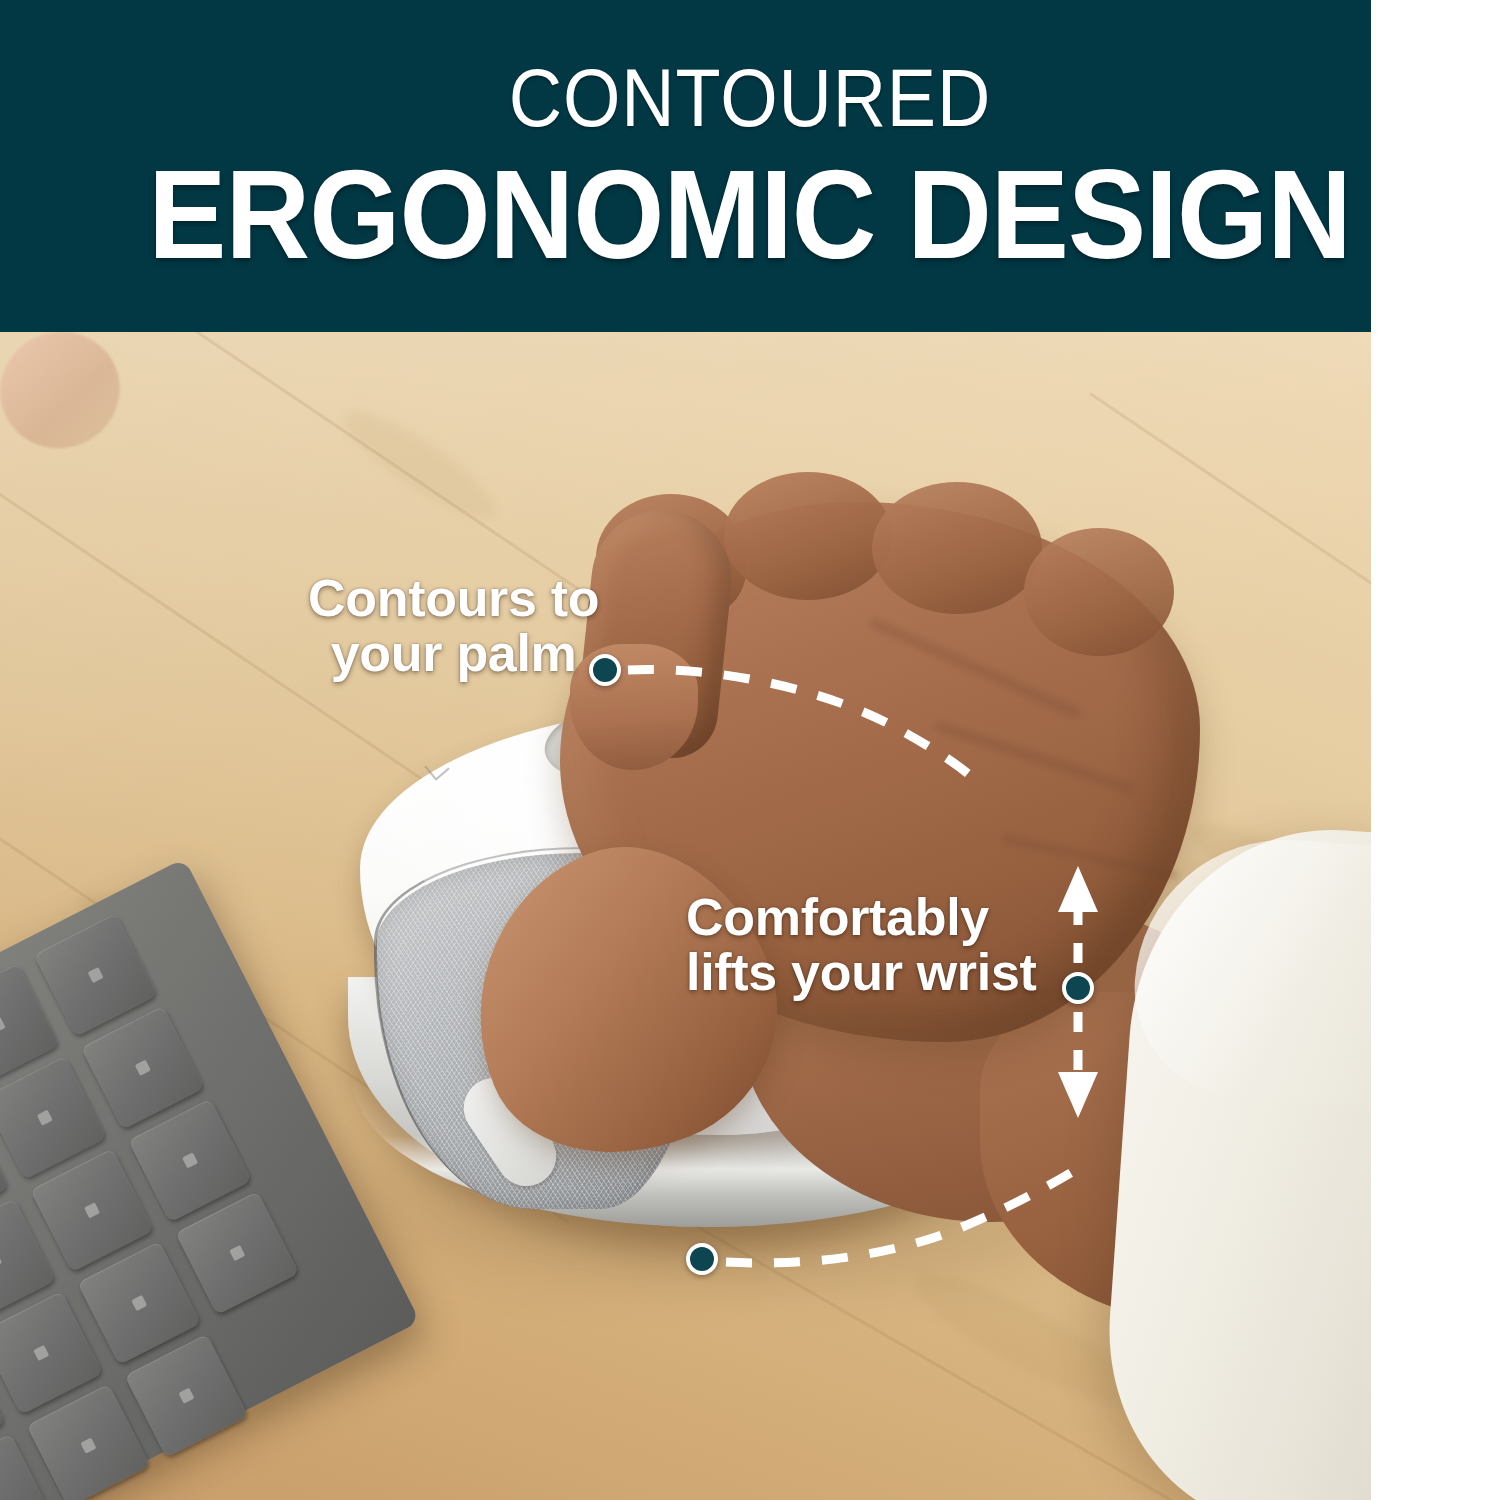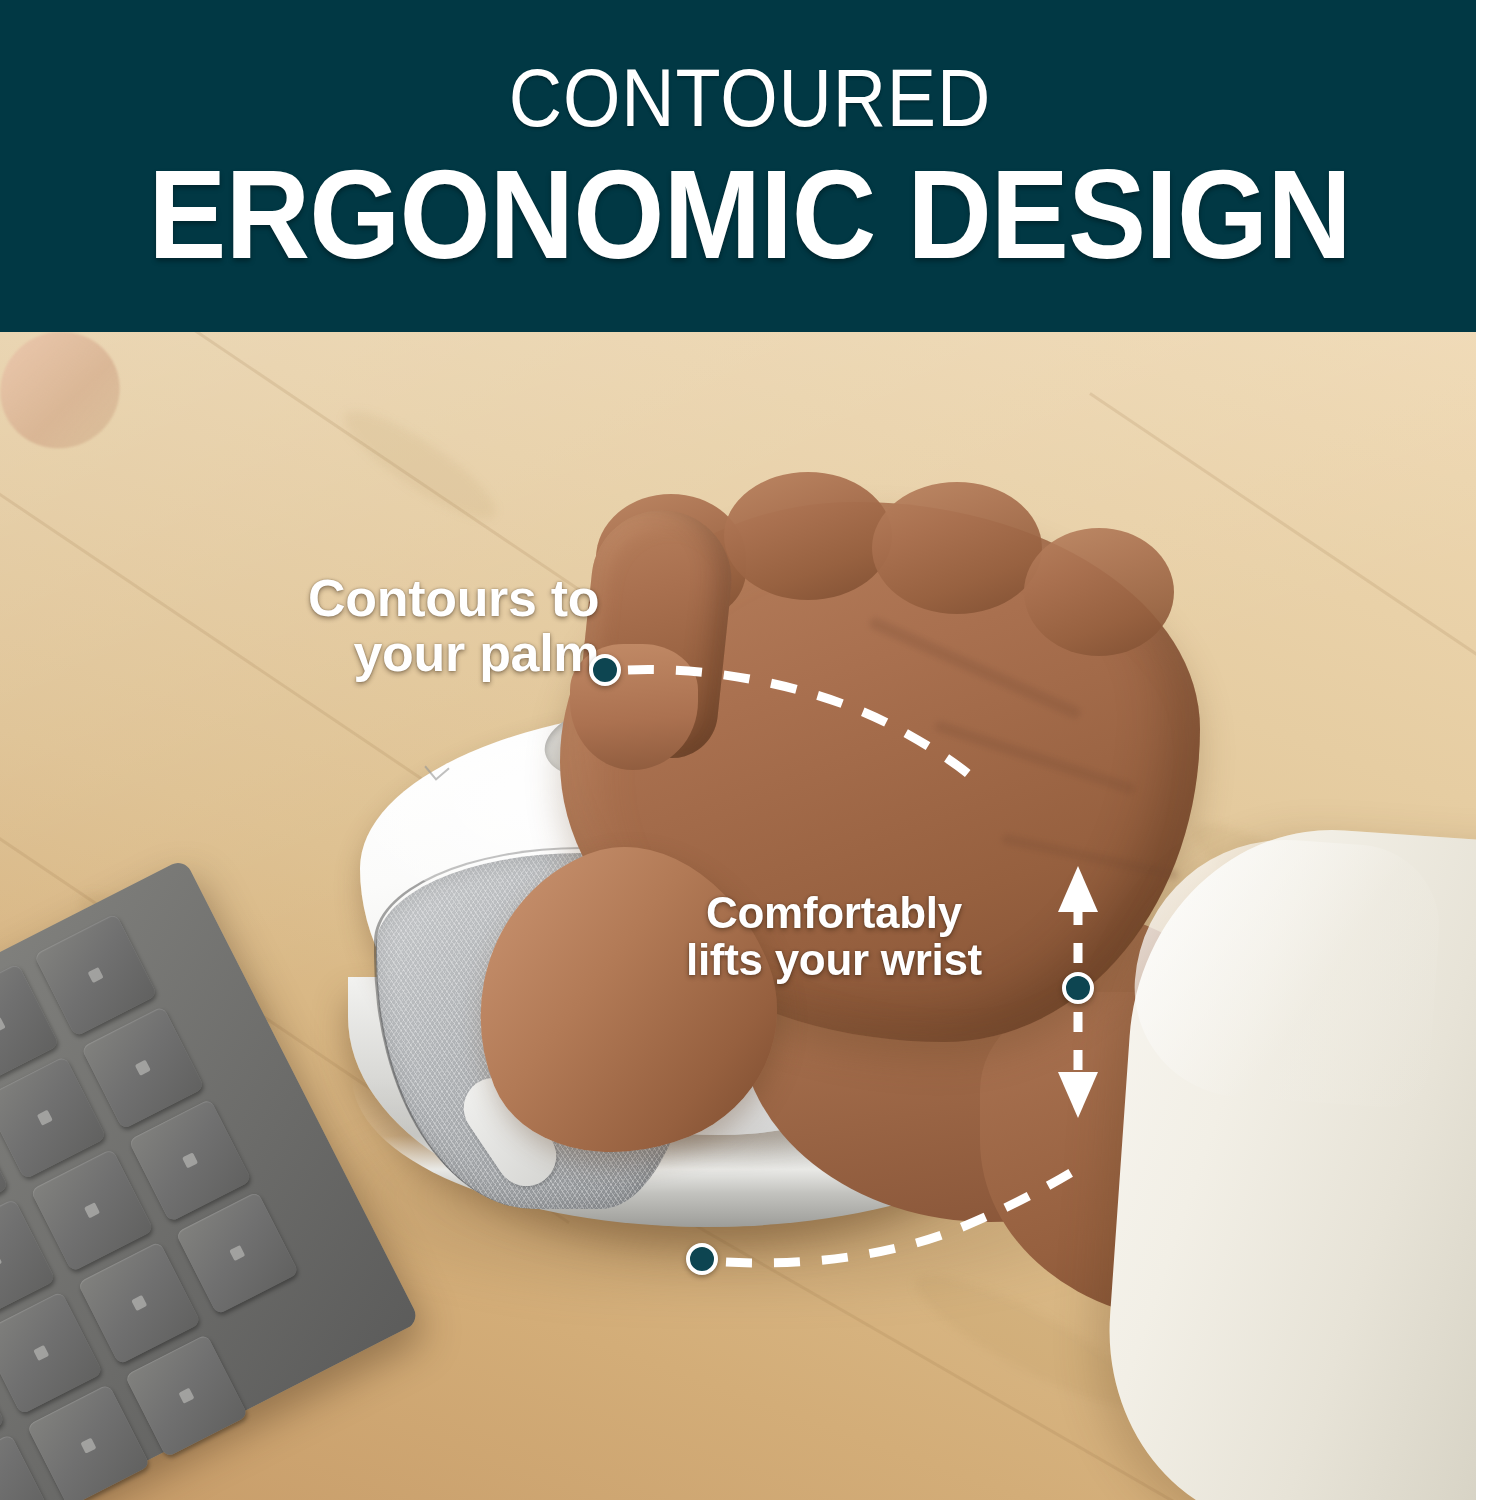--- a/index.html
+++ b/index.html
@@ -1,19 +1,19 @@
 <!DOCTYPE html>
 <html><head>
 <meta charset="utf-8">
 <style>
   * { margin:0; padding:0; box-sizing:border-box; }
   html,body { width:1500px; height:1500px; background:#fff; }
   body { font-family:"Liberation Sans", sans-serif; overflow:hidden; }
 
-  #page { position:relative; width:1476px; height:1500px; overflow:hidden; }
+  #page { position:relative; width:1371px; height:1500px; overflow:hidden; }
 
   
   #banner {
     position:absolute; left:0; top:0; width:1500px; height:332px;
     background:#013844;
     display:flex; flex-direction:column; align-items:center; justify-content:center;
     overflow:hidden;
   }
   #banner-line1 {
     color:#ffffff;
@@ -272,22 +272,22 @@
   #overlay { position:absolute; inset:0; }
   .callout {
     position:absolute;
     color:#ffffff;
     font-weight:700;
     line-height:1.06;
     letter-spacing:-0.3px;
     text-shadow:0 2px 5px rgba(40,25,10,0.45), 0 0 2px rgba(40,25,10,0.35);
     white-space:pre-line;
   }
-  #callout-1 { left:308px; top:571px; font-size:52px; text-align:right; }
-  #callout-2 { left:686px; top:890px; font-size:44px; text-align:center; }
+  #callout-1 { left:308px; top:571px; font-size:52px; text-align:center; }
+  #callout-2 { left:686px; top:890px; font-size:52px; text-align:left; }
   #callout-3 { left:186px; top:1232px; font-size:52px; text-align:left; }
 
   .dot {
     position:absolute;
     width:32px; height:32px; border-radius:50%;
     background:#0d4551;
     border:4px solid #ffffff;
     box-shadow:0 2px 5px rgba(40,25,10,0.40);
   }
   #dot-1 { left:589px; top:654px; }

